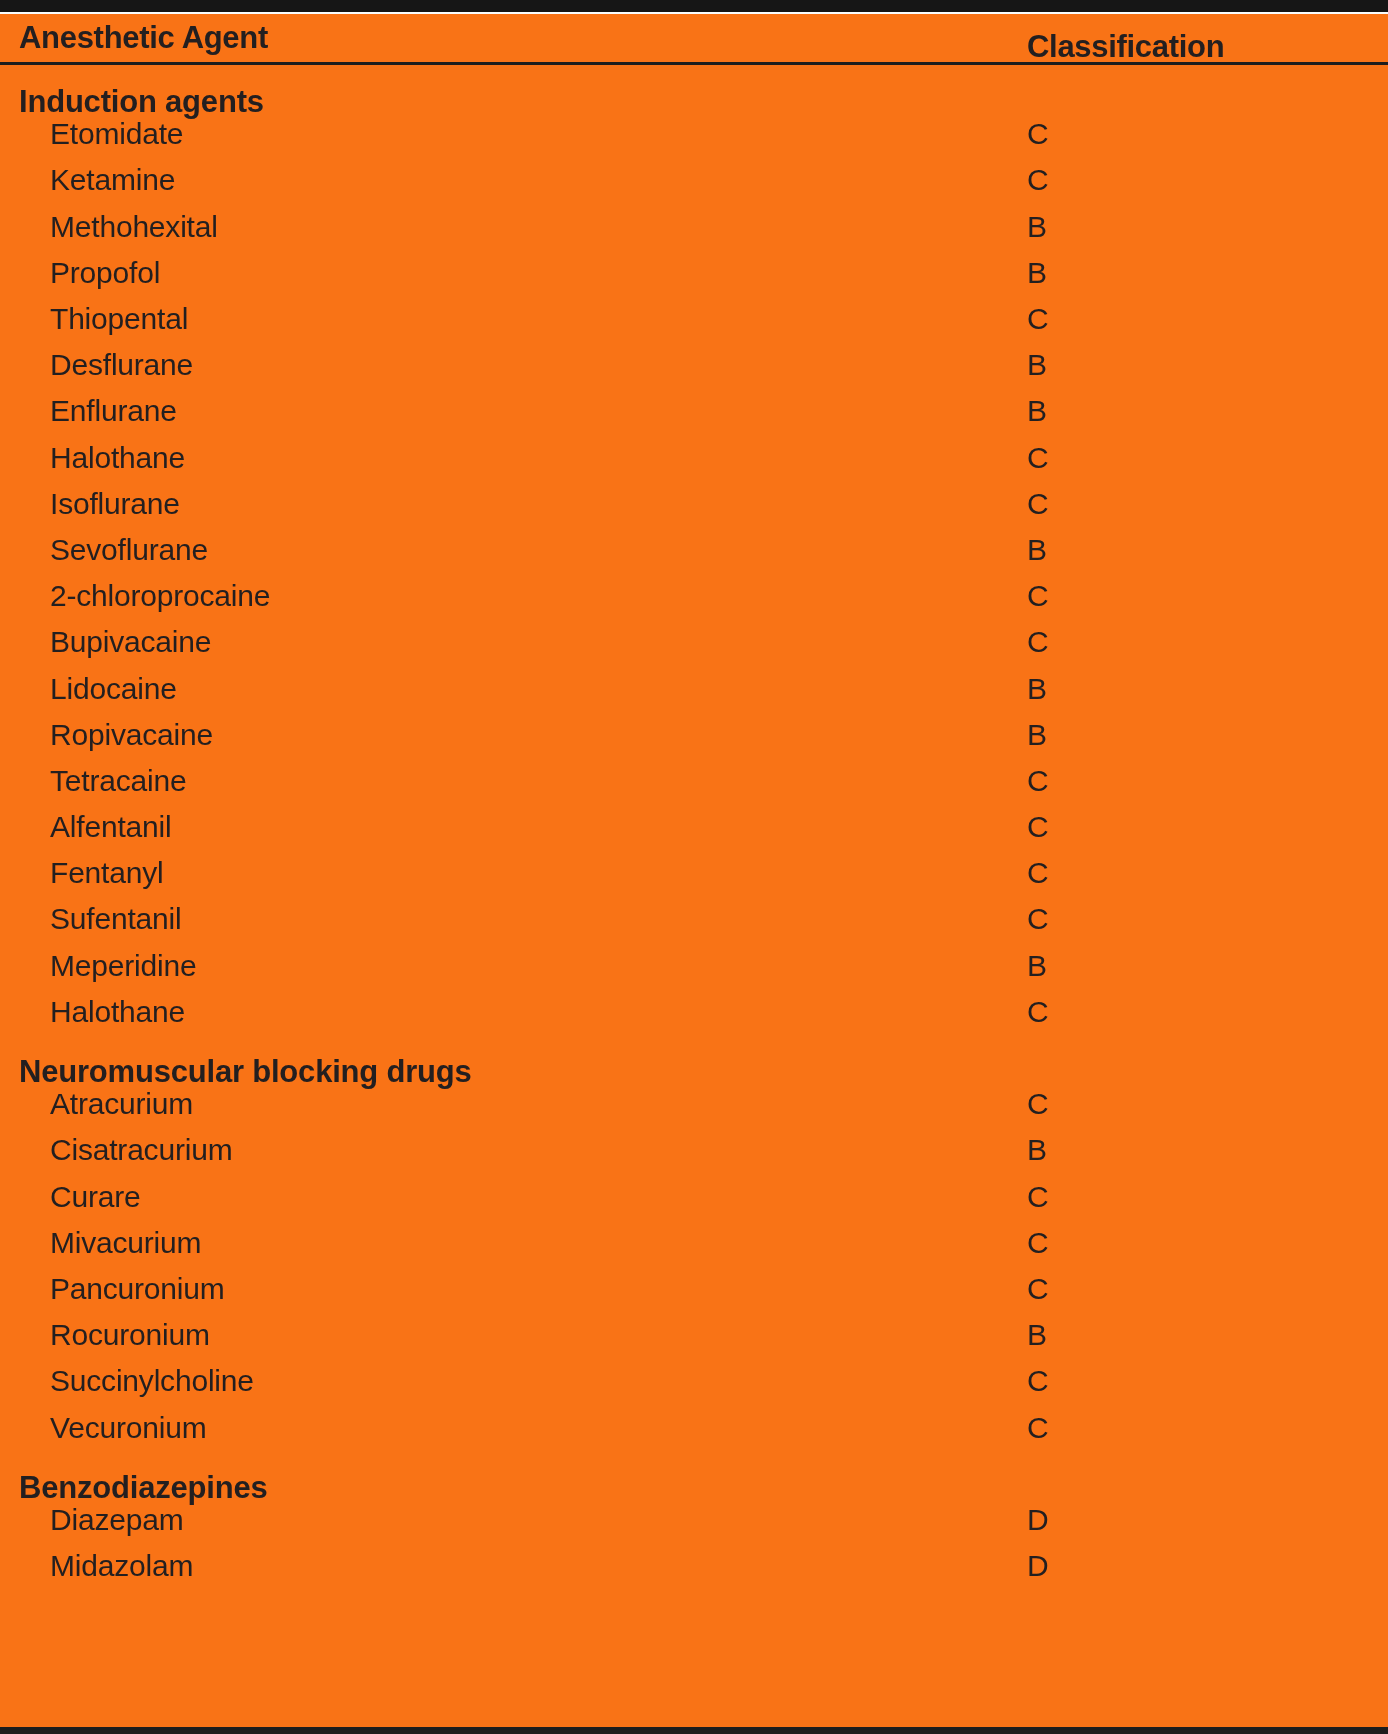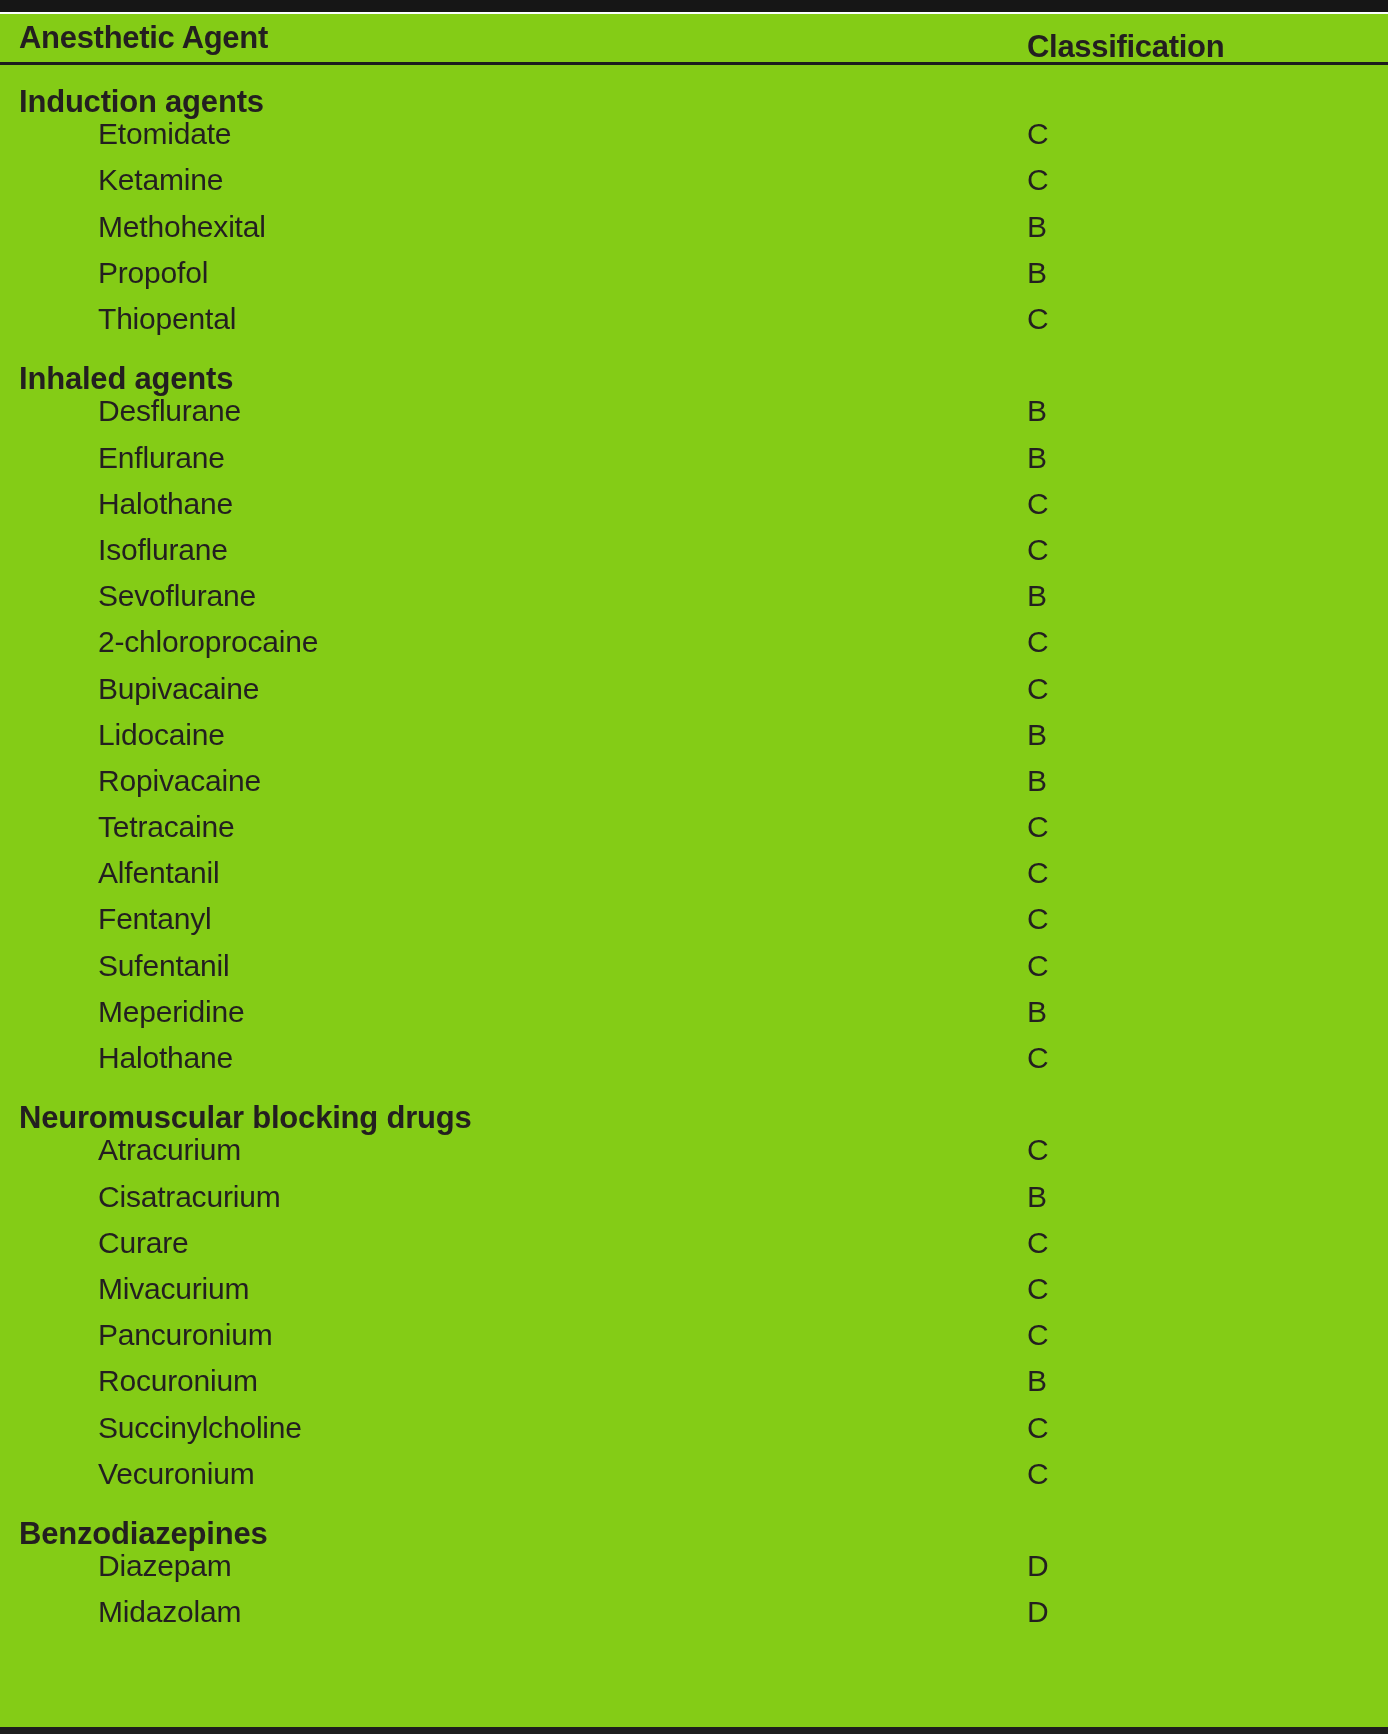--- a/index.html
+++ b/index.html
@@ -4,21 +4,21 @@
 <style>
   html, body { margin: 0; padding: 0; }
   body {
     font-family: "Liberation Sans", sans-serif;
     background: #ffffff;
   }
   .page {
     position: relative;
     width: 1388px;
     height: 1734px;
-    background: #84cc16;
+    background: #f97316;
     color: #231f20;
     overflow: hidden;
   }
   .top-bar {
     height: 12px;
     background: #161616;
     border-bottom: 2px solid #fafdfd;
   }
   .header-row {
     position: relative;
@@ -47,21 +47,21 @@
     align-items: center;
     font-size: 30px;
     letter-spacing: -0.2px;
   }
   .section-label {
     padding-left: 19px;
     font-weight: bold;
     font-size: 31px;
     margin-top: 28px;
   }
-  .drug-label { padding-left: 50px; margin-left: 48px; }
+  .drug-label { padding-left: 50px; }
   .class-letter {
     position: absolute;
     left: 1027px;
     top: 0;
     height: 100%;
     display: flex;
     align-items: center;
   }
   .bottom-bar {
     position: absolute;
@@ -101,23 +101,20 @@
       </div>
       <div class="row">
         <span class="drug-label">Propofol</span>
         <span class="class-letter">B</span>
       </div>
       <div class="row">
         <span class="drug-label">Thiopental</span>
         <span class="class-letter">C</span>
       </div>
       <div class="row">
-        <span class="section-label">Inhaled agents</span>
-      </div>
-      <div class="row">
         <span class="drug-label">Desflurane</span>
         <span class="class-letter">B</span>
       </div>
       <div class="row">
         <span class="drug-label">Enflurane</span>
         <span class="class-letter">B</span>
       </div>
       <div class="row">
         <span class="drug-label">Halothane</span>
         <span class="class-letter">C</span>

